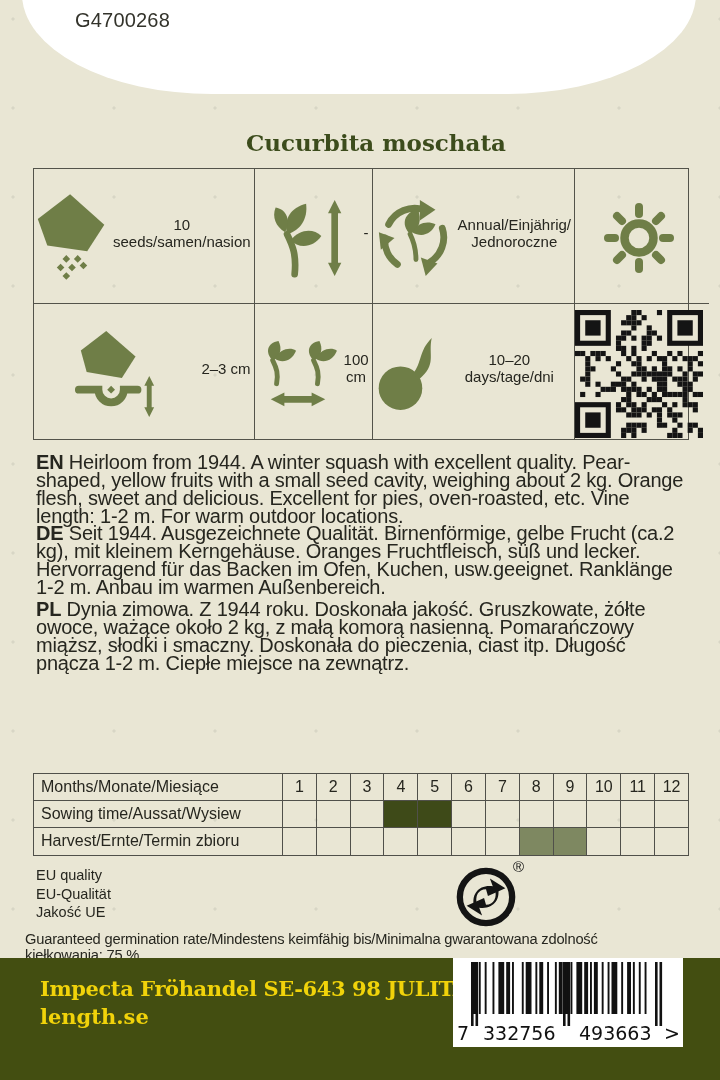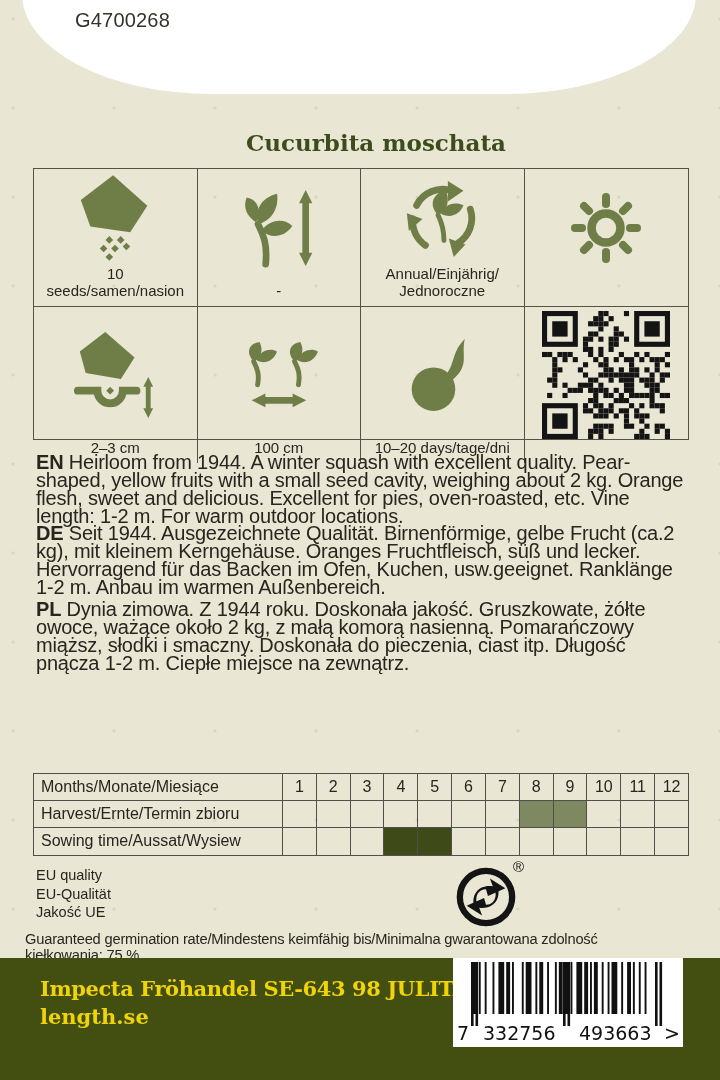--- a/index.html
+++ b/index.html
@@ -23,21 +23,21 @@
     font-family:"DejaVu Serif",serif;font-weight:700;font-size:23px;color:var(--titlegreen);
   }
   
   .grid{
     position:absolute;left:33px;top:168px;width:656px;height:272px;
     display:grid;grid-template-columns:repeat(4,1fr);grid-template-rows:1fr 1fr;
     border:1px solid #53534a;box-sizing:border-box;
   }
   .cell{
     border-right:1px solid #53534a;border-bottom:1px solid #53534a;
-    display:flex;flex-direction:column;align-items:center;box-sizing:border-box;
+    display:flex;flex-direction:row;align-items:center;box-sizing:border-box;
   }
   .cell:nth-child(4n){border-right:none;}
   .cell:nth-child(n+5){border-bottom:none;}
   .icon-wrap{flex:1;display:flex;align-items:center;justify-content:center;color:var(--olive);padding-top:4px;}
   .cell-label{font-size:15px;line-height:17px;text-align:center;padding:0 3px 7px;color:#26261f;min-height:17px;}
   
   .desc{position:absolute;left:36px;width:654px;font-size:20px;line-height:18px;letter-spacing:-.2px;color:#26261f;}
   .desc b{font-weight:700;}
   
   .cal{position:absolute;left:33px;top:773px;width:656px;border:1px solid #50504a;box-sizing:border-box;}
@@ -405,48 +405,48 @@
           <div class="mcell">6</div>
           <div class="mcell">7</div>
           <div class="mcell">8</div>
           <div class="mcell">9</div>
           <div class="mcell">10</div>
           <div class="mcell">11</div>
           <div class="mcell">12</div>
         </div>
     </div>
     <div class="cal-row">
+      <div class="cal-label">Sowing time/Aussat/Wysiew</div>
+      <div class="cal-months cal-cells">
+          <div class="mcell"></div>
+          <div class="mcell"></div>
+          <div class="mcell"></div>
+          <div class="mcell" style="background: rgb(62, 74, 24);"></div>
+          <div class="mcell" style="background: rgb(62, 74, 24);"></div>
+          <div class="mcell"></div>
+          <div class="mcell"></div>
+          <div class="mcell"></div>
+          <div class="mcell"></div>
+          <div class="mcell"></div>
+          <div class="mcell"></div>
+          <div class="mcell"></div>
+        </div>
+    </div>
+    <div class="cal-row">
       <div class="cal-label">Harvest/Ernte/Termin zbioru</div>
       <div class="cal-months cal-cells">
           <div class="mcell"></div>
           <div class="mcell"></div>
           <div class="mcell"></div>
           <div class="mcell"></div>
           <div class="mcell"></div>
           <div class="mcell"></div>
           <div class="mcell"></div>
           <div class="mcell" style="background: rgb(126, 136, 97);"></div>
           <div class="mcell" style="background: rgb(126, 136, 97);"></div>
-          <div class="mcell"></div>
-          <div class="mcell"></div>
-          <div class="mcell"></div>
-        </div>
-    </div>
-    <div class="cal-row">
-      <div class="cal-label">Sowing time/Aussat/Wysiew</div>
-      <div class="cal-months cal-cells">
-          <div class="mcell"></div>
-          <div class="mcell"></div>
-          <div class="mcell"></div>
-          <div class="mcell" style="background: rgb(62, 74, 24);"></div>
-          <div class="mcell" style="background: rgb(62, 74, 24);"></div>
-          <div class="mcell"></div>
-          <div class="mcell"></div>
-          <div class="mcell"></div>
-          <div class="mcell"></div>
           <div class="mcell"></div>
           <div class="mcell"></div>
           <div class="mcell"></div>
         </div>
     </div>
   </div>
 
   <div class="quality">
     <div>EU quality</div>
     <div>EU-Qualität</div>

